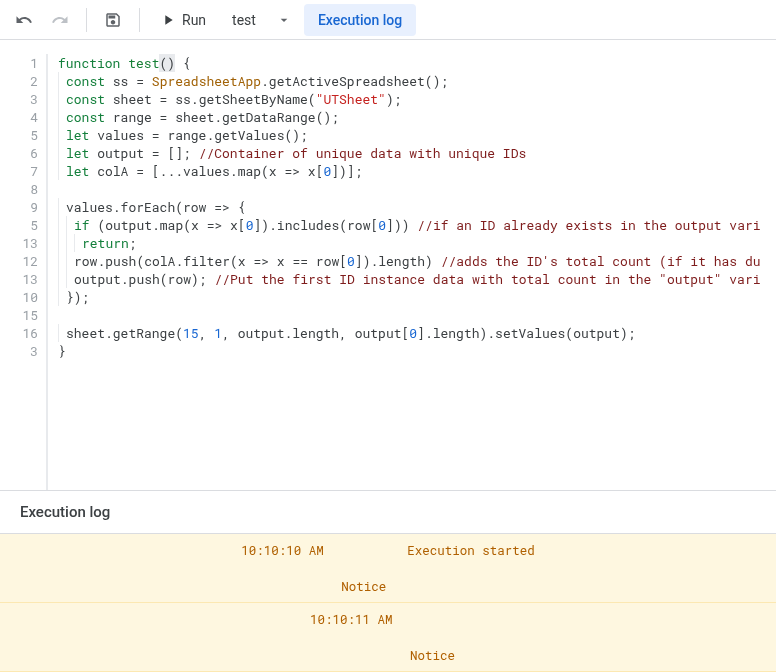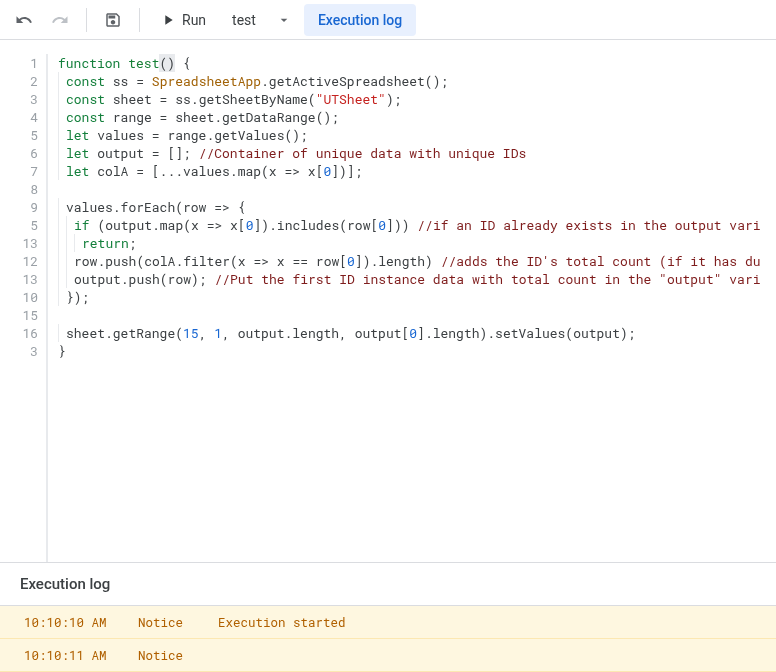--- a/index.html
+++ b/index.html
@@ -109,30 +109,31 @@
   }
   .log-header {
     padding: 12px 20px;
     font-size: 15px;
     font-weight: 500;
     color: #3c4043;
     border-bottom: 1px solid #dadce0;
   }
   .log-row {
     display: flex;
-    gap: 24px;
+    gap: 10px;
     padding: 8px 24px;
     font-family: "Roboto Mono", monospace;
     font-size: 12.5px;
     background: #fef7e0;
     color: #b06000;
     border-bottom: 1px solid #fce8b2;
+    justify-content: center;
   }
   .log-row .time { width: 90px; }
-  .log-row .level { width: 56px; }
+  .log-row .level { width: 56px; margin-top: 36px; }
 </style>
 </head>
 <body>
 
 <div class="toolbar">
   <div class="tb-icon-btn">
     <svg viewBox="0 0 24 24">
         <path fill="currentColor" d="M12.5 8c-2.65 0-5.05 1-6.9 2.6L2 7v9h9l-3.6-3.6C8.8 11.2 10.55 10.5 12.5 10.5c3.54 0 6.55 2.31 7.6 5.5l2.37-.78C21.08 11.03 17.15 8 12.5 8z"></path>
       </svg>
   </div>

